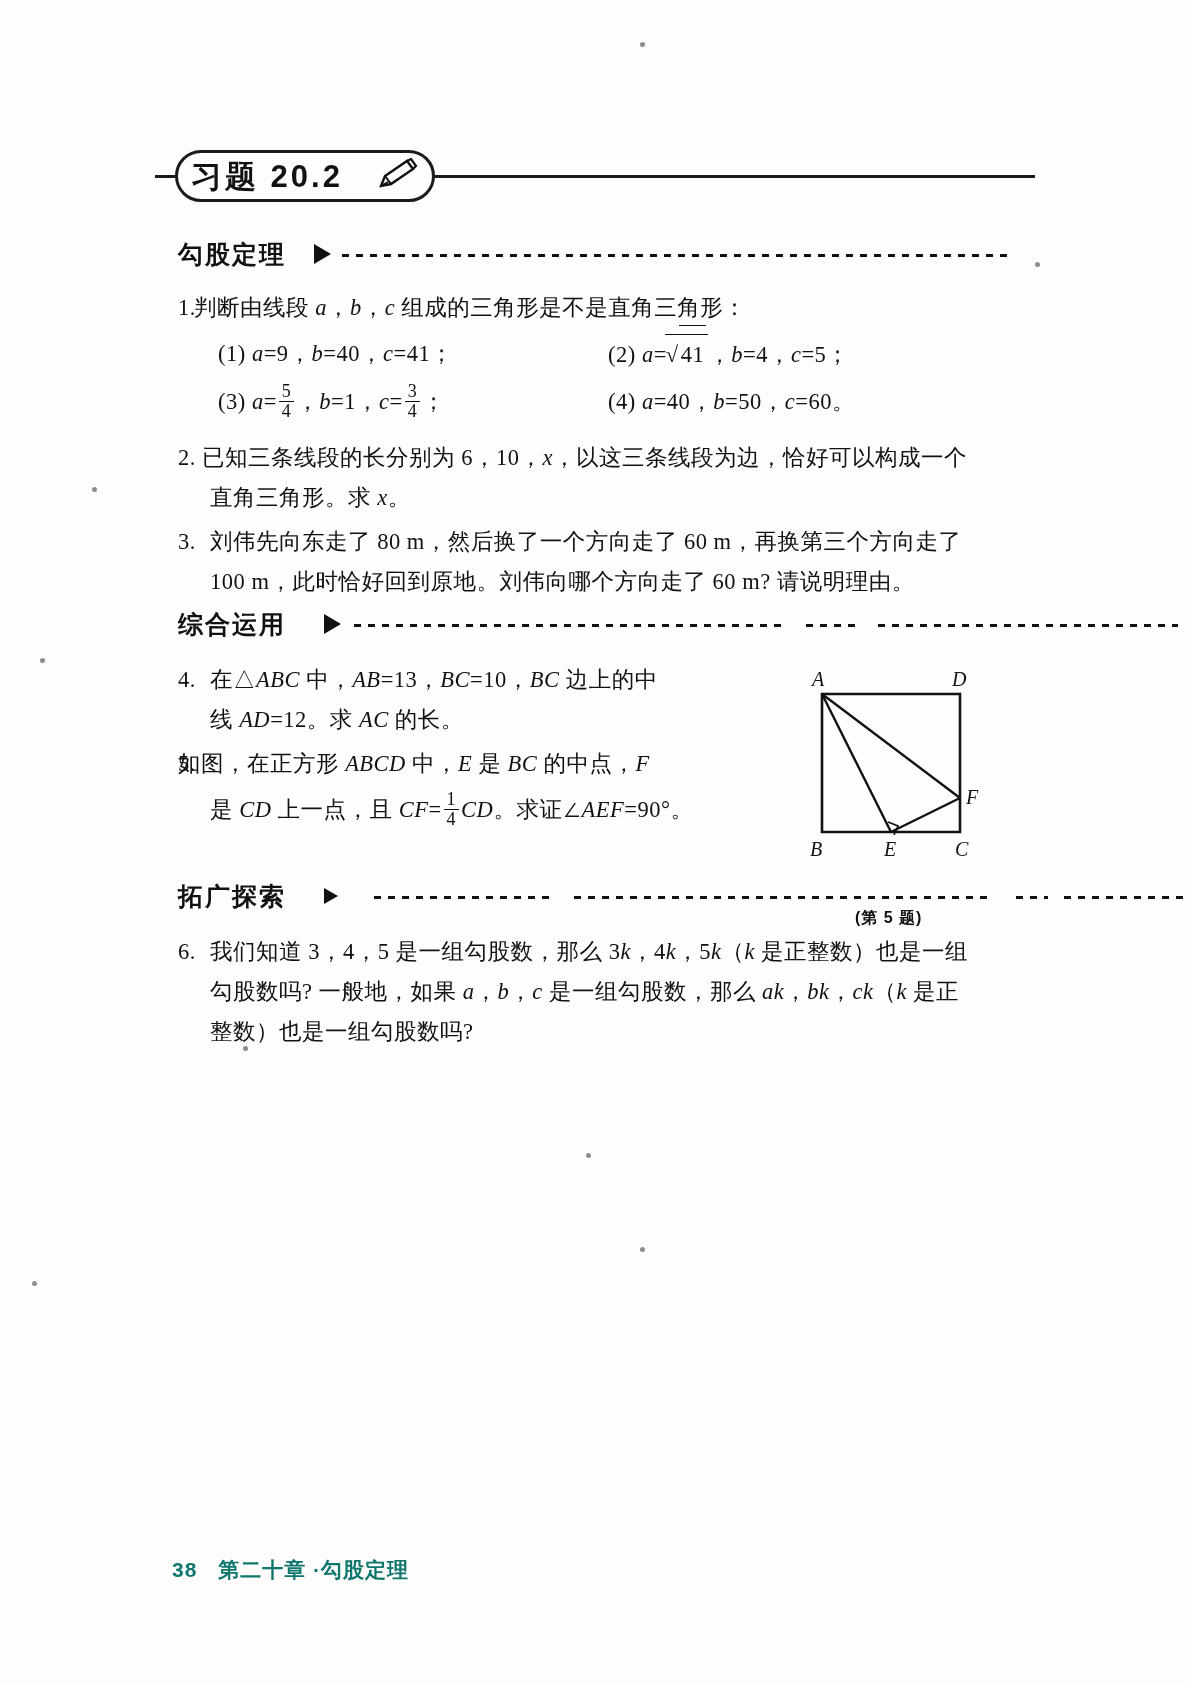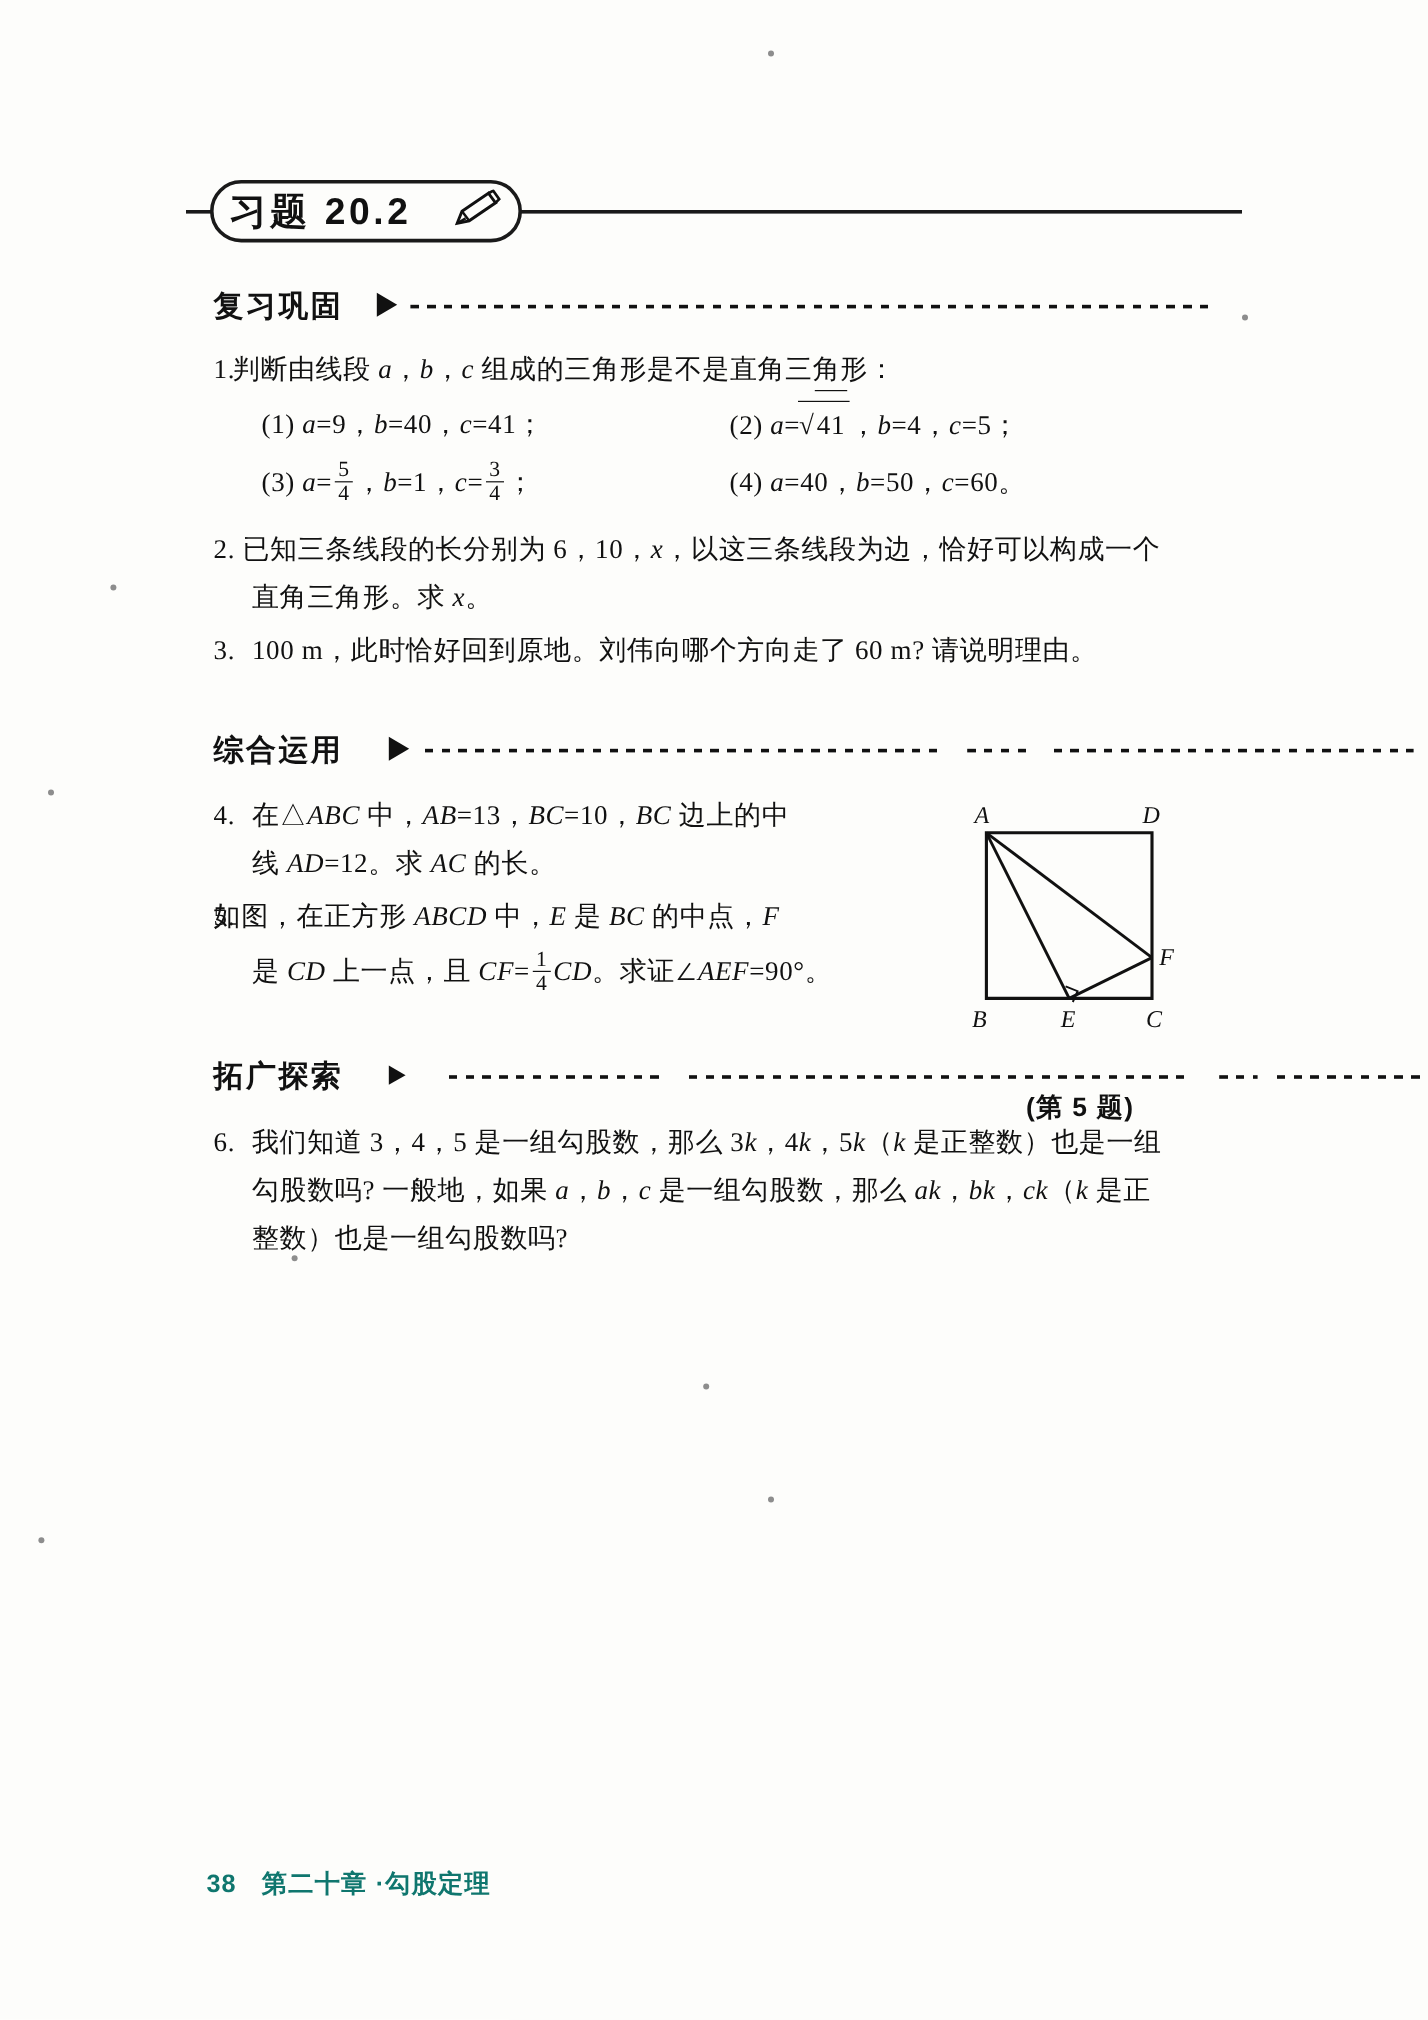--- a/index.html
+++ b/index.html
@@ -150,21 +150,21 @@
     position: absolute;
     left: 800px;
     top: 672px;
     width: 250px;
     height: 250px;
   }
   .fig-caption {
     position: absolute;
     left: 855px;
     top: 908px;
-    font-size: 22px;
+    font-size: 16px;
     font-weight: bold;
     font-family: "Liberation Sans", sans-serif;
     letter-spacing: 1px;
   }
 
   
   .footer {
     position: absolute;
     left: 172px;
     top: 1556px;
@@ -205,21 +205,21 @@
     <div class="header-title">习题 20.2</div>
     <svg class="pencil-icon" viewBox="0 0 44 34">
       <path d="M4 28 L8 18 L30 3 L36 11 L14 26 Z" fill="none" stroke="#111" stroke-width="2.4"></path>
       <path d="M8 18 L14 26" fill="none" stroke="#111" stroke-width="2"></path>
       <path d="M4 28 L11 24" fill="none" stroke="#111" stroke-width="2"></path>
       <path d="M30 3 L34 1 L39 8 L36 11" fill="none" stroke="#111" stroke-width="2.2"></path>
     </svg>
   </div>
 
   <div class="section-head" style="left:178px;top:238px;width:830px;">
-    <div class="sec-label">复习巩固</div>
+    <div class="sec-label">勾股定理</div>
     <div class="sec-arrow" style="left:136px;"></div>
     <div class="sec-dots" style="left:164px;width:666px;"></div>
   </div>
 
   <div class="q" style="left:178px;top:288px;width:840px;">
     <span class="num">1.</span>
     <span class="body" style="margin-left:16px;">判断由线段 <i>a</i>，<i>b</i>，<i>c</i> 组成的三角形是不是直角三角形：</span>
   </div>
 
   <div class="q" style="left:218px;top:334px;">
@@ -241,20 +241,21 @@
   </div>
 
   <div class="q" style="left:178px;top:438px;width:860px;">
     <span class="num">2.</span>
     <span class="body" style="margin-left:24px;">已知三条线段的长分别为 6，10，<i>x</i>，以这三条线段为边，恰好可以构成一个</span>
     <span class="body" style="margin-left:32px;">直角三角形。求 <i>x</i>。</span>
   </div>
 
   <div class="q" style="left:178px;top:522px;width:880px;">
     <span class="num">3.</span>
+    <span class="body" style="margin-left:32px;">刘伟先向东走了 80 m，然后换了一个方向走了 60 m，再换第三个方向走了</span>
     <span class="body" style="margin-left:32px;">100 m，此时恰好回到原地。刘伟向哪个方向走了 60 m? 请说明理由。</span>
   </div>
 
   <div class="section-head" style="left:178px;top:608px;width:830px;">
     <div class="sec-label">综合运用</div>
     <div class="sec-arrow" style="left:146px;"></div>
     <div class="sec-dots" style="left:176px;width:430px;"></div>
     <div class="sec-dots" style="left:628px;width:52px;"></div>
     <div class="sec-dots" style="left:700px;width:300px;"></div>
   </div>

